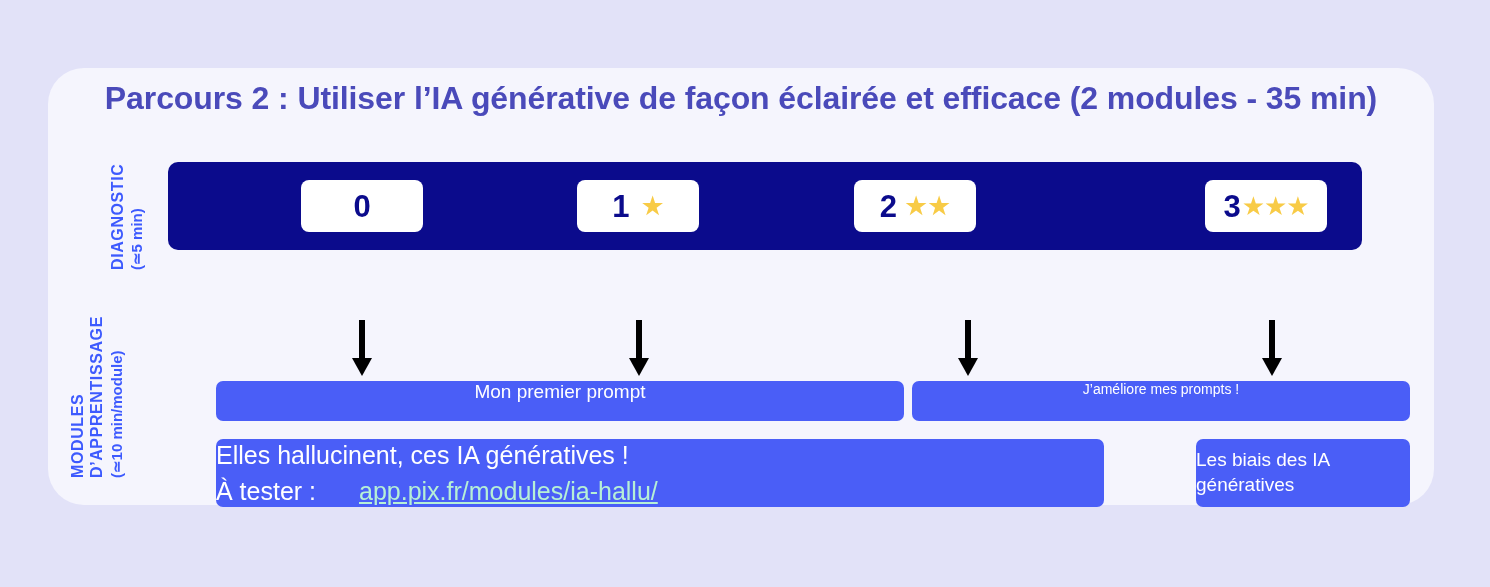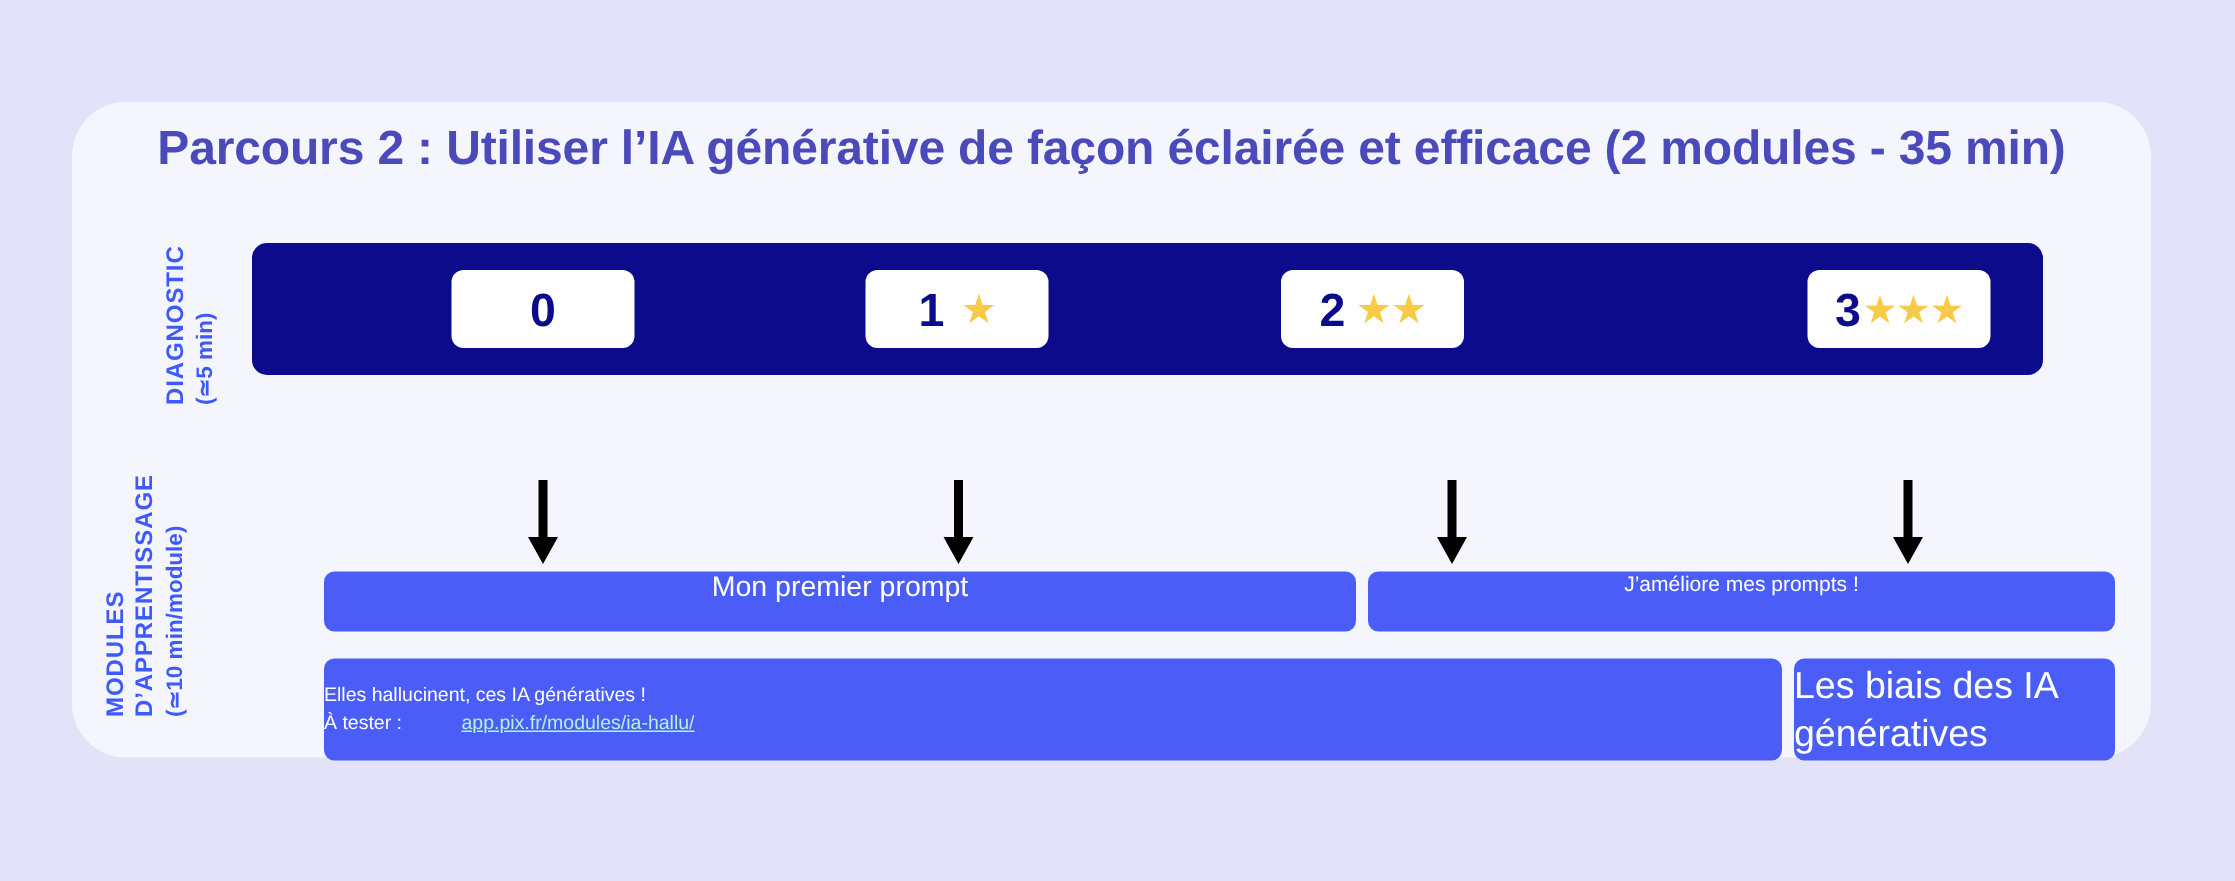--- a/index.html
+++ b/index.html
@@ -175,28 +175,28 @@
 
   #mod-row1-a {
     left: 168px; top: 313px; width: 688px; height: 40px;
     font-size: 19px;
   }
   #mod-row1-b {
     left: 864px; top: 313px; width: 498px; height: 40px;
     font-size: 14px;
   }
   #mod-row2-a {
-    left: 168px; top: 371px; width: 972px; height: 68px;
-    font-size: 13px;
+    left: 168px; top: 371px; width: 888px; height: 68px;
+    font-size: 25px;
     flex-direction: column;
     line-height: 1.45;
   }
   #mod-row2-b {
     left: 1148px; top: 371px; width: 214px; height: 68px;
-    font-size: 25px;
+    font-size: 19px;
     flex-direction: column;
     line-height: 1.3;
   }
 
   .mod-link {
     color: #b6f0d6;
     text-decoration: underline;
     margin-left: 36px;
   }
   .link-line {

